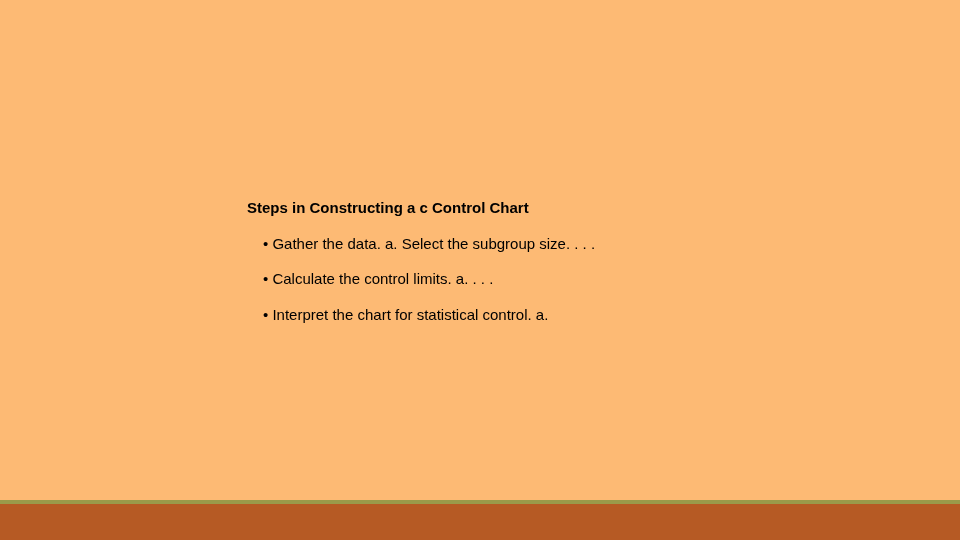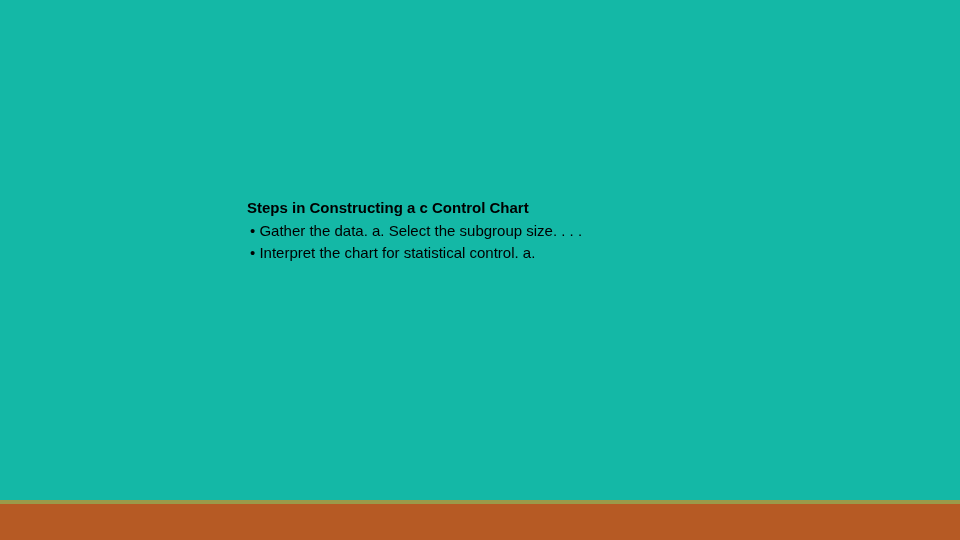--- a/index.html
+++ b/index.html
@@ -1,38 +1,38 @@
 <!DOCTYPE html>
 <html><head>
 <meta charset="utf-8">
 <style>
   * { margin: 0; padding: 0; box-sizing: border-box; }
   html, body { width: 960px; height: 540px; overflow: hidden; font-family: Arial, Helvetica, sans-serif; background: #ffffff; }
   .slide {
     position: relative;
     width: 960px;
     height: 540px;
-    background: #14b8a6;
+    background: #fdba74;
   }
   .content {
     position: absolute;
     left: 247px;
     top: 198px;
     width: 500px;
     color: #000000;
     font-size: 15px;
     line-height: 1.3;
   }
   .title {
     font-weight: bold;
     margin-bottom: 1px;
   }
   .bullet {
     padding-left: 0;
-    margin: 3px;
+    margin: 16px;
   }
   .footer-line {
     position: absolute;
     left: 0;
     bottom: 36px;
     width: 100%;
     height: 4px;
     background: #9a9a4a;
   }
   .footer-bar {
@@ -44,17 +44,18 @@
     background: #b65a24;
   }
 </style>
 </head>
 <body>
 
 <div class="slide">
   <div class="content">
     <div class="title">Steps in Constructing a c Control Chart</div>
     <div class="bullet"> • Gather the data. a. Select the subgroup size. . . .</div>
+    <div class="bullet"> • Calculate the control limits. a. . . .</div>
     <div class="bullet"> • Interpret the chart for statistical control. a.</div>
   </div>
   <div class="footer-line"></div>
   <div class="footer-bar"></div>
 </div>
 
 </body></html>

